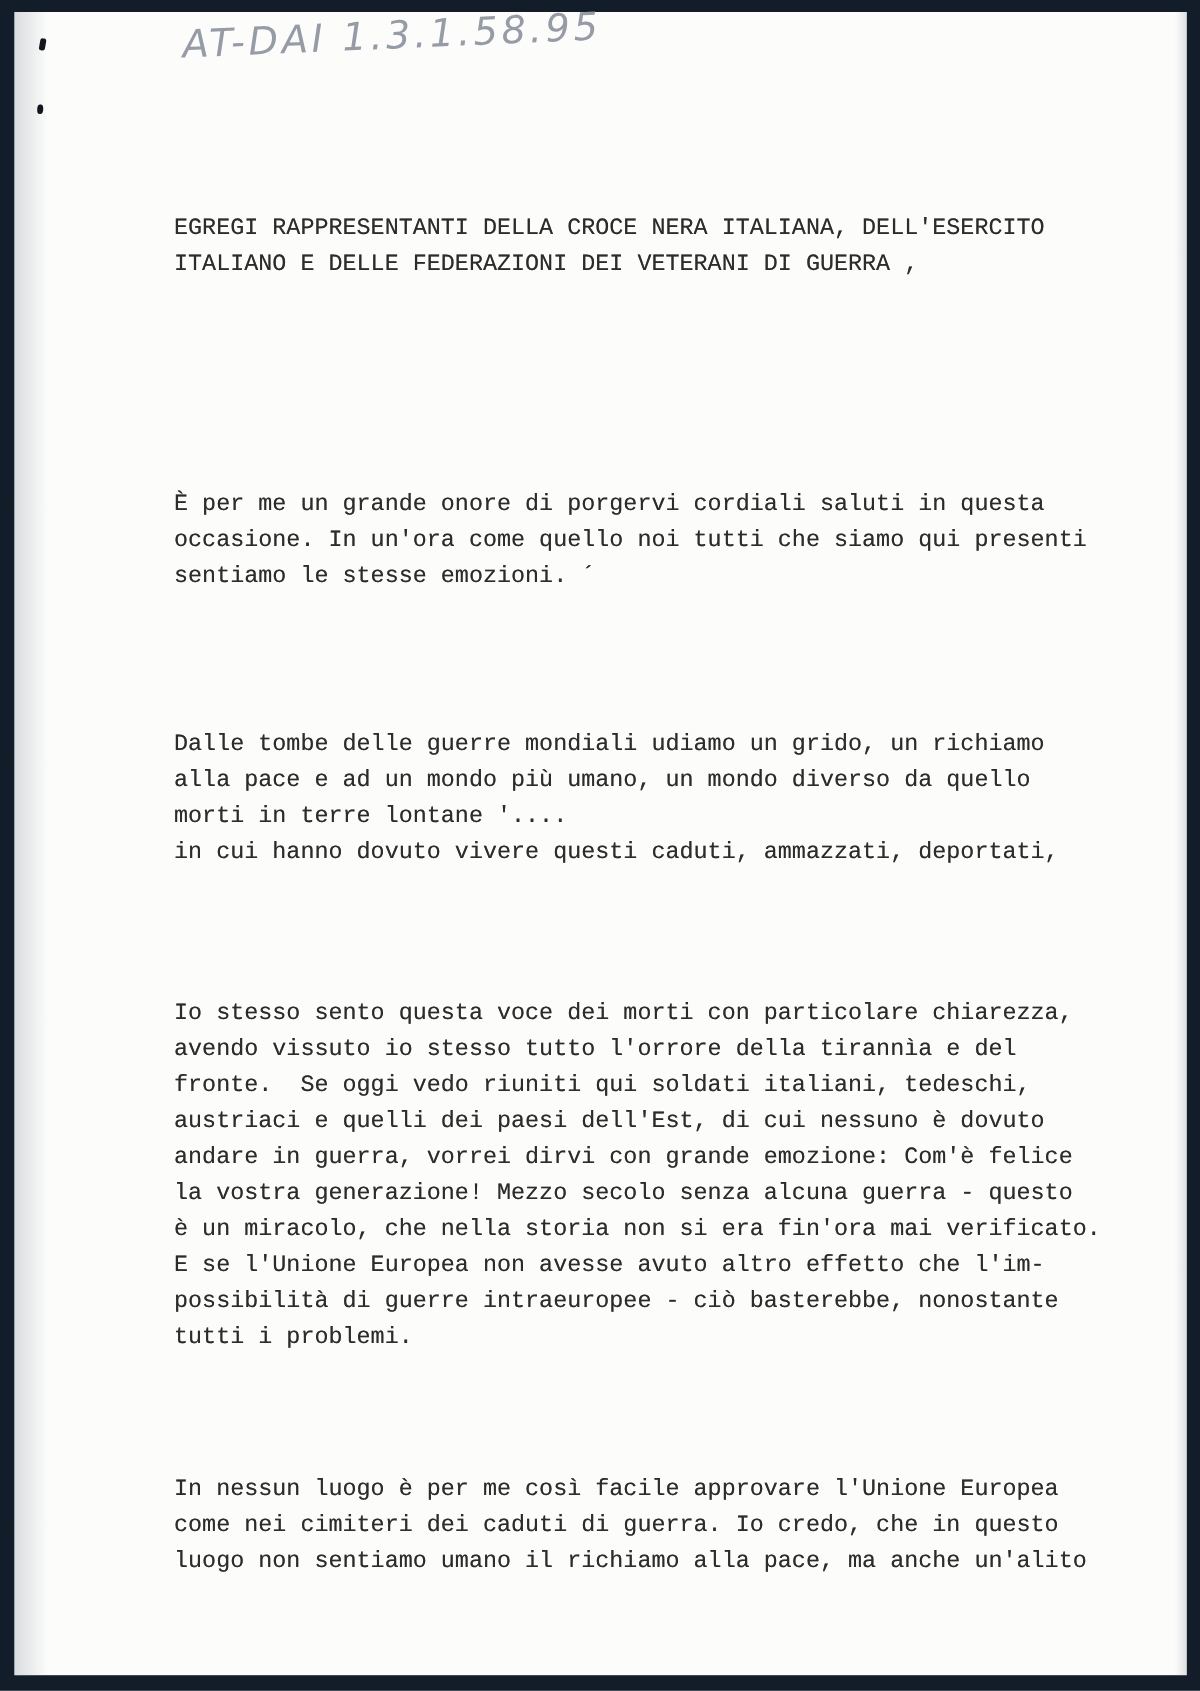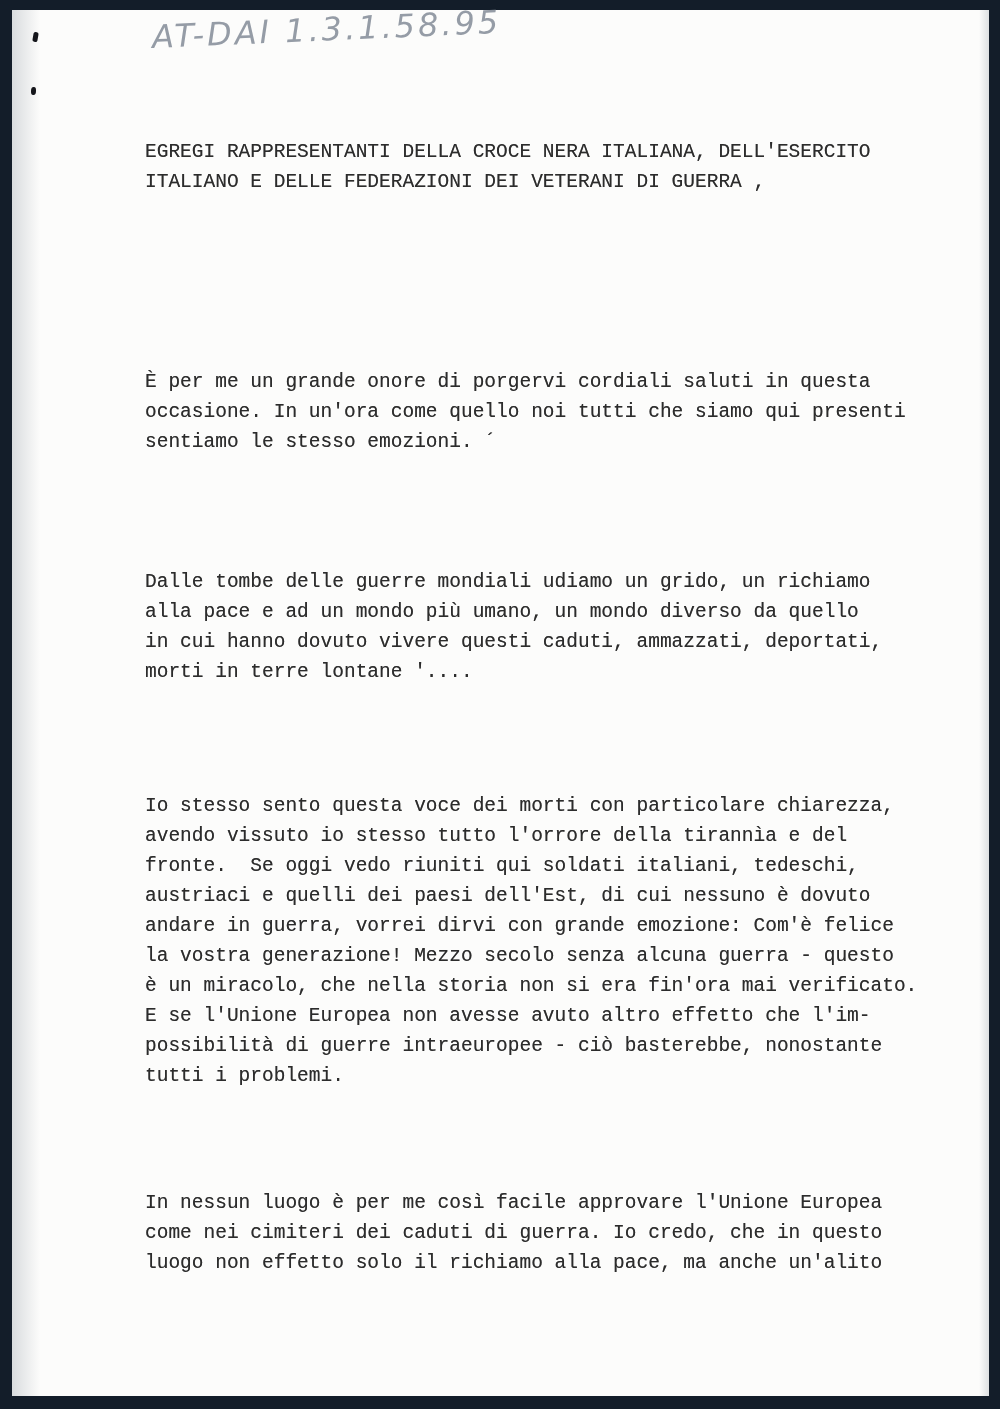--- a/index.html
+++ b/index.html
@@ -59,48 +59,48 @@
     position: absolute;
     left: 133px;
     top: 0;
     width: 820px;
     color: #2c2c2c;
     font-size: 19.5px;
     line-height: 30px;
     white-space: pre;
     text-shadow: 0 0 0.5px rgba(40,40,40,0.55);
   }
-  .heading { margin-top: 67px; }
+  .heading { margin-top: 105px; }
   .para-1  { margin-top: 80px; }
   .para-2  { margin-top: 20px; }
   .para-3  { margin-top: 14px; }
   .para-4  { margin-top: 7px; font-family: Liberation Mono, monospace;  }
   .tline { height: 30px; }
 </style>
 </head>
 <body>
 
 <div class="scan">
   <div class="paper">
 
     <div class="annotation">AT-DAI 1.3.1.58.95</div>
 
     <div class="speck speck-1"></div>
     <div class="speck speck-2"></div>
 
     <div class="text-block">
       <div class="heading"><div class="tline">EGREGI RAPPRESENTANTI DELLA CROCE NERA ITALIANA, DELL'ESERCITO</div><div class="tline">ITALIANO E DELLE FEDERAZIONI DEI VETERANI DI GUERRA ,</div></div>
 
-      <div class="para para-1"><div class="tline">È per me un grande onore di porgervi cordiali saluti in questa</div><div class="tline">occasione. In un'ora come quello noi tutti che siamo qui presenti</div><div class="tline">sentiamo le stesso emozioni. ´</div></div>
+      <div class="para para-1"><div class="tline">È per me un grande onore di porgervi cordiali saluti in questa</div><div class="tline">occasione. In un'ora come quello noi tutti che siamo qui presenti</div><div class="tline">sentiamo le stesse emozioni. ´</div></div>
 
-      <div class="para para-2"><div class="tline">Dalle tombe delle guerre mondiali udiamo un grido, un richiamo</div><div class="tline">alla pace e ad un mondo più umano, un mondo diverso da quello</div><div class="tline">in cui hanno dovuto vivere questi caduti, ammazzati, deportati,</div><div class="tline">morti in terre lontane '....</div></div>
+      <div class="para para-2"><div class="tline">Dalle tombe delle guerre mondiali udiamo un grido, un richiamo</div><div class="tline">alla pace e ad un mondo più umano, un mondo diverso da quello</div><div class="tline">morti in terre lontane '....</div><div class="tline">in cui hanno dovuto vivere questi caduti, ammazzati, deportati,</div></div>
 
       <div class="para para-3"><div class="tline">Io stesso sento questa voce dei morti con particolare chiarezza,</div><div class="tline">avendo vissuto io stesso tutto l'orrore della tirannìa e del</div><div class="tline">fronte.  Se oggi vedo riuniti qui soldati italiani, tedeschi,</div><div class="tline">austriaci e quelli dei paesi dell'Est, di cui nessuno è dovuto</div><div class="tline">andare in guerra, vorrei dirvi con grande emozione: Com'è felice</div><div class="tline">la vostra generazione! Mezzo secolo senza alcuna guerra - questo</div><div class="tline">è un miracolo, che nella storia non si era fin'ora mai verificato.</div><div class="tline">E se l'Unione Europea non avesse avuto altro effetto che l'im-</div><div class="tline">possibilità di guerre intraeuropee - ciò basterebbe, nonostante</div><div class="tline">tutti i problemi.</div></div>
 
-      <div class="para para-4"><div class="tline">In nessun luogo è per me così facile approvare l'Unione Europea</div><div class="tline">come nei cimiteri dei caduti di guerra. Io credo, che in questo</div><div class="tline">luogo non effetto solo il richiamo alla pace, ma anche un'alito</div></div>
+      <div class="para para-4"><div class="tline">In nessun luogo è per me così facile approvare l'Unione Europea</div><div class="tline">come nei cimiteri dei caduti di guerra. Io credo, che in questo</div><div class="tline">luogo non sentiamo umano il richiamo alla pace, ma anche un'alito</div></div>
 
       
 
       
     </div>
 
   </div>
 </div>
 
 </body></html>

